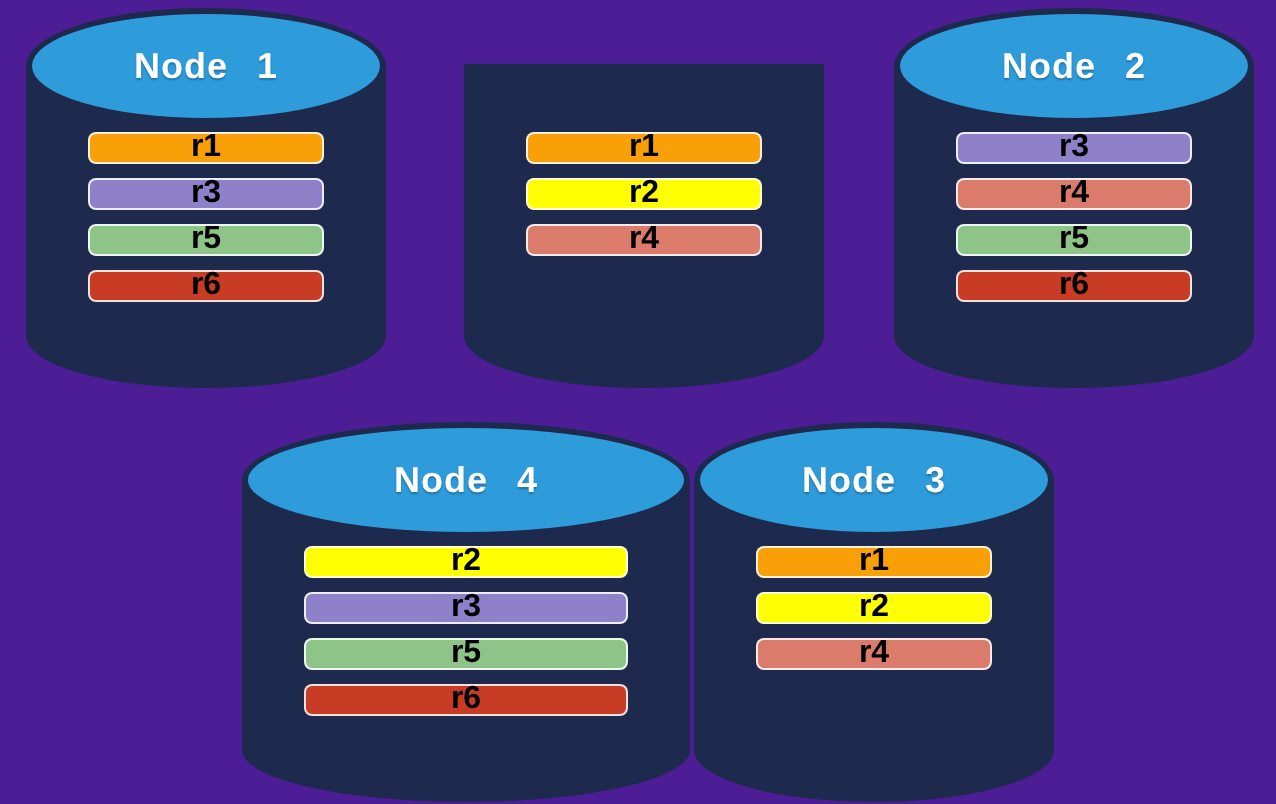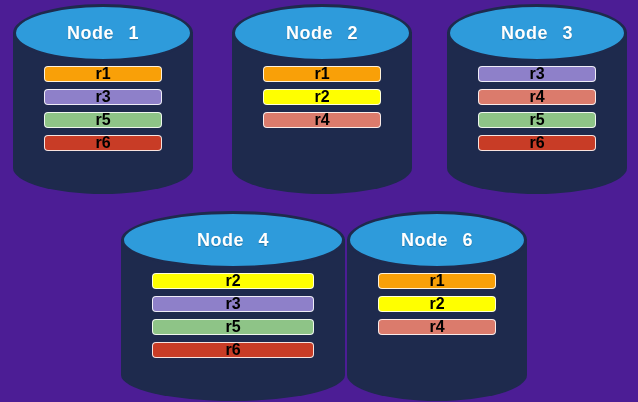--- a/index.html
+++ b/index.html
@@ -86,34 +86,31 @@
       <div class="bars">
         <div class="bar" style="background: rgb(249, 160, 8);">r1</div>
         <div class="bar" style="background: rgb(142, 128, 201);">r3</div>
         <div class="bar" style="background: rgb(142, 196, 135);">r5</div>
         <div class="bar" style="background: rgb(200, 60, 38);">r6</div>
       </div>
     </div>
 
     <div class="cylinder pos-2">
       <div class="cyl-body"></div>
-      <div class="cyl-top">
-        <span class="node-title">Node 2</span>
-      </div>
       <div class="bars">
         <div class="bar" style="background: rgb(249, 160, 8);">r1</div>
         <div class="bar" style="background: rgb(255, 255, 0);">r2</div>
         <div class="bar" style="background: rgb(219, 123, 108);">r4</div>
       </div>
     </div>
 
     <div class="cylinder pos-3">
       <div class="cyl-body"></div>
       <div class="cyl-top">
-        <span class="node-title">Node 3</span>
+        <span class="node-title">Node 2</span>
       </div>
       <div class="bars">
         <div class="bar" style="background: rgb(142, 128, 201);">r3</div>
         <div class="bar" style="background: rgb(219, 123, 108);">r4</div>
         <div class="bar" style="background: rgb(142, 196, 135);">r5</div>
         <div class="bar" style="background: rgb(200, 60, 38);">r6</div>
       </div>
     </div>
 
     <div class="cylinder pos-4">
@@ -125,21 +122,21 @@
         <div class="bar" style="background: rgb(255, 255, 0);">r2</div>
         <div class="bar" style="background: rgb(142, 128, 201);">r3</div>
         <div class="bar" style="background: rgb(142, 196, 135);">r5</div>
         <div class="bar" style="background: rgb(200, 60, 38);">r6</div>
       </div>
     </div>
 
     <div class="cylinder pos-5">
       <div class="cyl-body"></div>
       <div class="cyl-top">
-        <span class="node-title">Node 6</span>
+        <span class="node-title">Node 3</span>
       </div>
       <div class="bars">
         <div class="bar" style="background: rgb(249, 160, 8);">r1</div>
         <div class="bar" style="background: rgb(255, 255, 0);">r2</div>
         <div class="bar" style="background: rgb(219, 123, 108);">r4</div>
       </div>
     </div>
   </div>
 
 </body></html>

